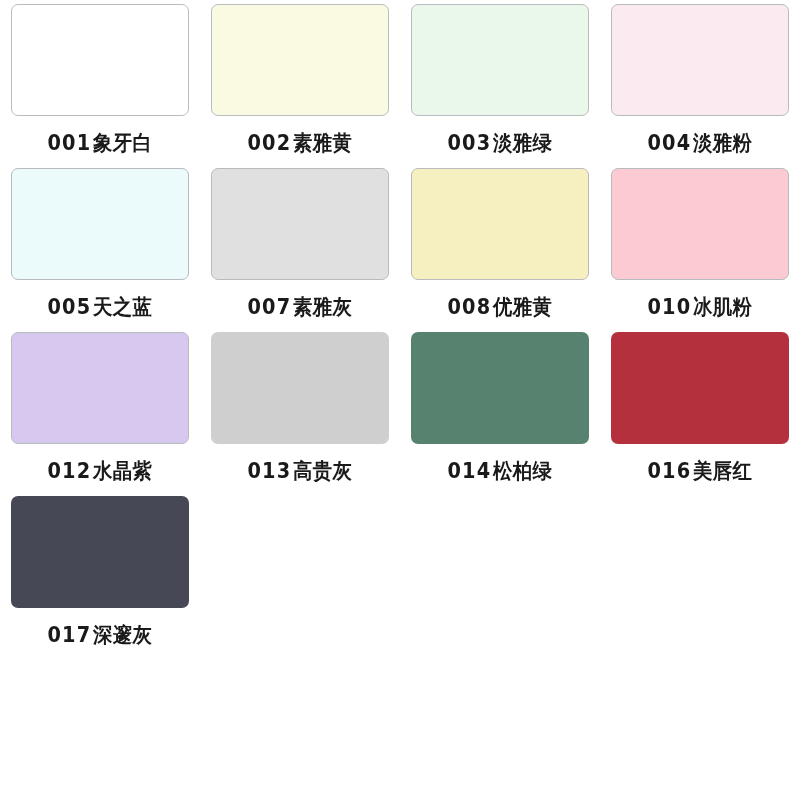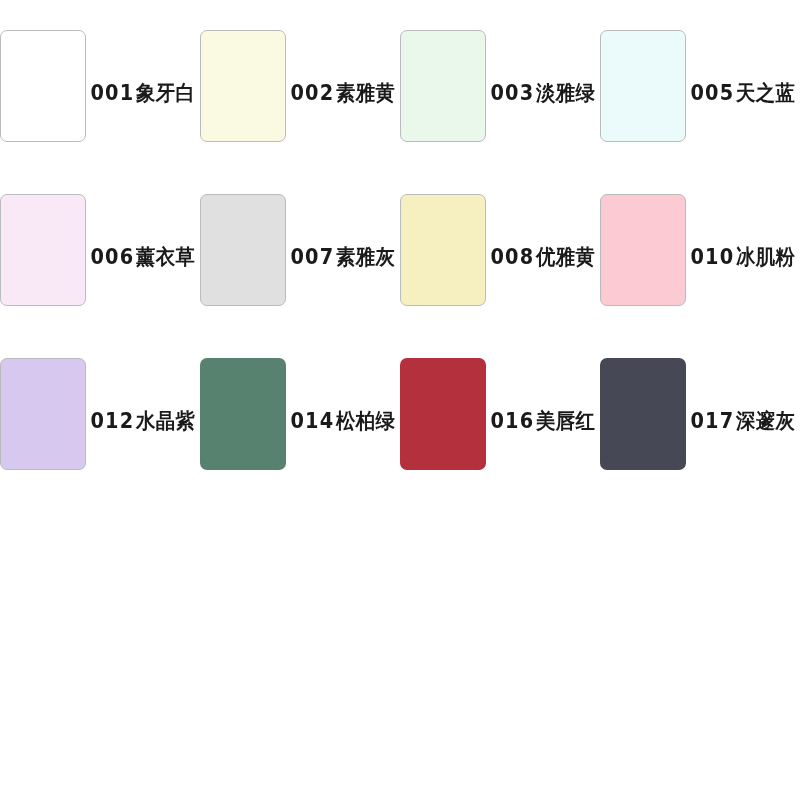--- a/index.html
+++ b/index.html
@@ -18,21 +18,21 @@
     display: grid;
     grid-template-columns: repeat(4, 200px);
     grid-auto-rows: 164px;
     width: 800px;
     padding-top: 4px;
     box-sizing: border-box;
   }
 
   .swatch-cell {
     display: flex;
-    flex-direction: row;
+    flex-direction: column;
     align-items: center;
     justify-content: flex-start;
   }
 
   .swatch-chip {
     width: 178px;
     height: 112px;
     border-radius: 7px;
     box-sizing: border-box;
   }
@@ -69,44 +69,48 @@
     </div>
     <div class="swatch-cell">
       <div class="swatch-chip bordered" title="#FAFAE3" style="background-color: rgb(250, 250, 227);"></div>
       <div class="swatch-label"><span class="swatch-code">002</span><span>素雅黄</span></div>
     </div>
     <div class="swatch-cell">
       <div class="swatch-chip bordered" title="#EAF7EB" style="background-color: rgb(234, 247, 235);"></div>
       <div class="swatch-label"><span class="swatch-code">003</span><span>淡雅绿</span></div>
     </div>
     <div class="swatch-cell">
+      <div class="swatch-chip bordered" title="#FBEAEF" style="background-color: rgb(251, 234, 239);"></div>
+      <div class="swatch-label"><span class="swatch-code">004</span><span>淡雅粉</span></div>
+    </div>
+    <div class="swatch-cell">
       <div class="swatch-chip bordered" title="#EBFAFA" style="background-color: rgb(235, 250, 250);"></div>
       <div class="swatch-label"><span class="swatch-code">005</span><span>天之蓝</span></div>
-    </div>
-    <div class="swatch-cell">
-      <div class="swatch-chip bordered" title="#F9E9F7" style="background-color: rgb(249, 233, 247);"></div>
-      <div class="swatch-label"><span class="swatch-code">006</span><span>薰衣草</span></div>
     </div>
     <div class="swatch-cell">
       <div class="swatch-chip bordered" title="#E0E0E0" style="background-color: rgb(224, 224, 224);"></div>
       <div class="swatch-label"><span class="swatch-code">007</span><span>素雅灰</span></div>
     </div>
     <div class="swatch-cell">
       <div class="swatch-chip bordered" title="#F6F0C0" style="background-color: rgb(246, 240, 192);"></div>
       <div class="swatch-label"><span class="swatch-code">008</span><span>优雅黄</span></div>
     </div>
     <div class="swatch-cell">
       <div class="swatch-chip bordered" title="#FBCAD3" style="background-color: rgb(251, 202, 211);"></div>
       <div class="swatch-label"><span class="swatch-code">010</span><span>冰肌粉</span></div>
     </div>
     <div class="swatch-cell">
       <div class="swatch-chip bordered" title="#D7C8EF" style="background-color: rgb(215, 200, 239);"></div>
       <div class="swatch-label"><span class="swatch-code">012</span><span>水晶紫</span></div>
     </div>
     <div class="swatch-cell">
+      <div class="swatch-chip" title="#CFCFCF" style="background-color: rgb(207, 207, 207);"></div>
+      <div class="swatch-label"><span class="swatch-code">013</span><span>高贵灰</span></div>
+    </div>
+    <div class="swatch-cell">
       <div class="swatch-chip" title="#588270" style="background-color: rgb(88, 130, 112);"></div>
       <div class="swatch-label"><span class="swatch-code">014</span><span>松柏绿</span></div>
     </div>
     <div class="swatch-cell">
       <div class="swatch-chip" title="#B4303C" style="background-color: rgb(180, 48, 60);"></div>
       <div class="swatch-label"><span class="swatch-code">016</span><span>美唇红</span></div>
     </div>
     <div class="swatch-cell">
       <div class="swatch-chip" title="#474856" style="background-color: rgb(71, 72, 86);"></div>
       <div class="swatch-label"><span class="swatch-code">017</span><span>深邃灰</span></div>

